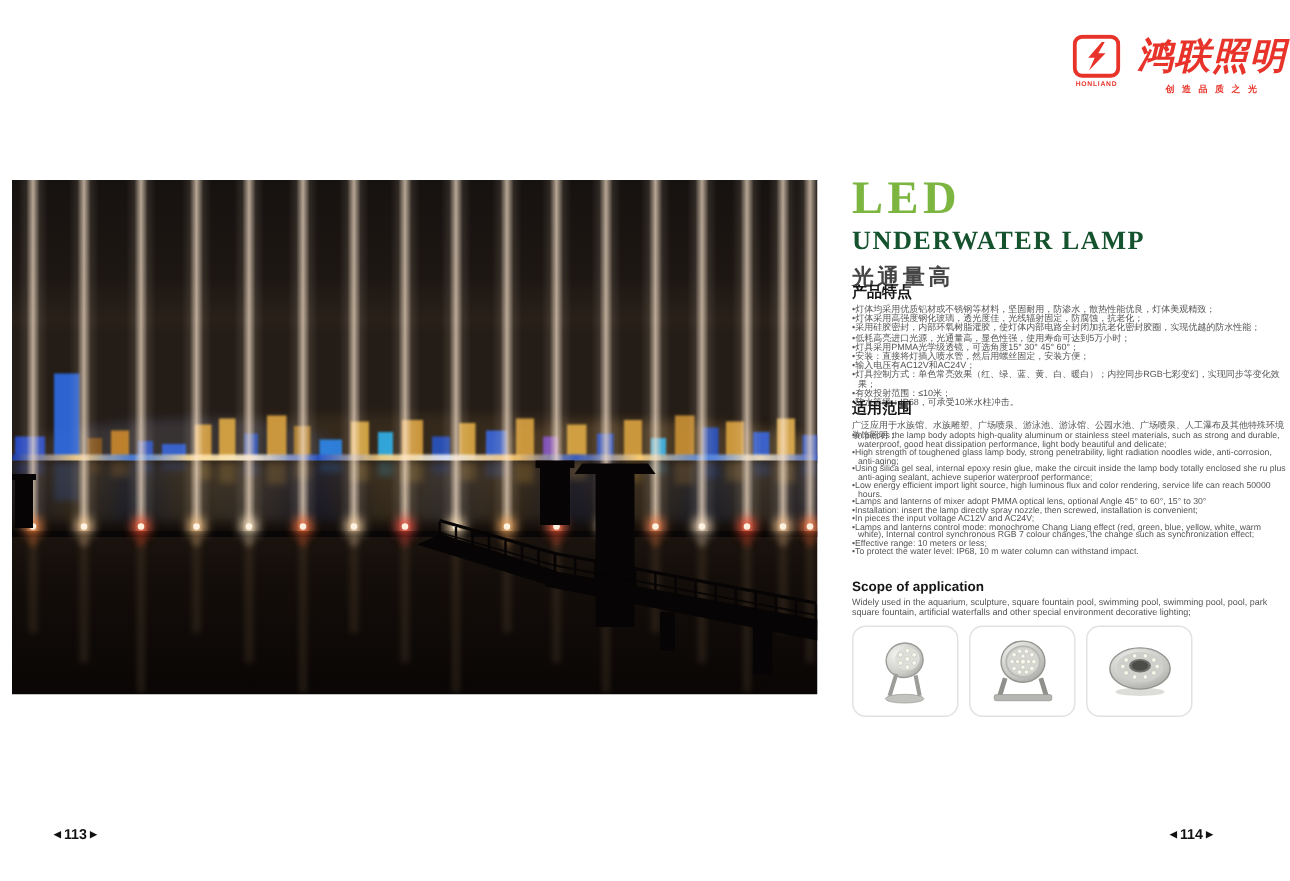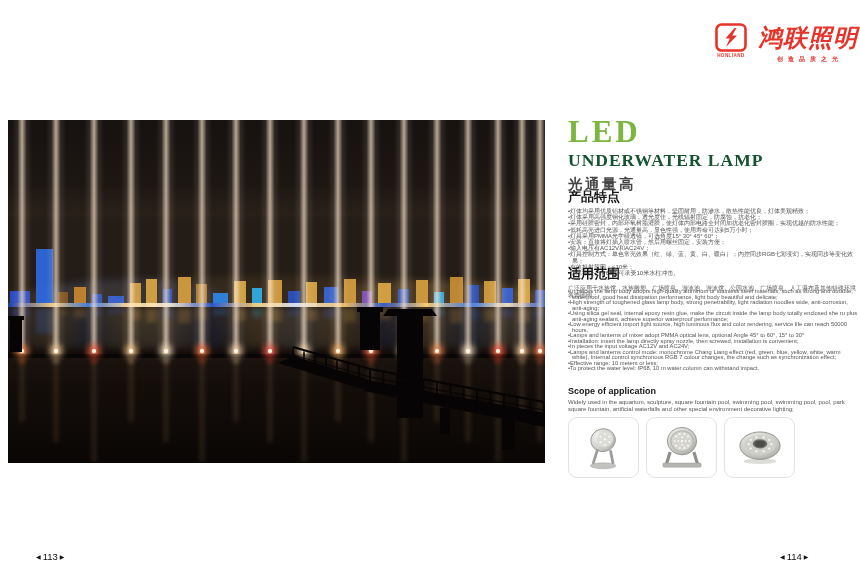--- a/index.html
+++ b/index.html
@@ -19,40 +19,40 @@
   .photo{position:absolute;left:8px;top:120px;width:537px;height:343px;margin:0;}
   .photo svg{display:block;width:100%;height:100%;}
 
   
   .title-block{position:absolute;left:568px;top:116px;}
   .title-led{font-family:"Liberation Serif",serif;font-size:31px;font-weight:bold;color:#7cb53f;letter-spacing:3px;line-height:1;}
   .title-sub{font-family:"Liberation Serif",serif;font-size:17.5px;font-weight:bold;color:#14532d;letter-spacing:1px;margin-top:3px;}
   .title-cn{font-size:14.5px;font-weight:bold;color:#454545;letter-spacing:2.5px;margin-top:4px;}
 
   .sec{position:absolute;left:568px;width:290px;color:#555;}
-  .sec h3{margin:0 0 2px 0;font-size:13px;color:#161616;}
+  .sec h3{margin:0 0 2px 0;font-size:10px;color:#161616;}
   .sec.en h3{font-size:9px;margin-bottom:3px;}
   .sec ul{margin:0;padding:0;list-style:none;}
   .sec li{font-size:6px;line-height:6.2px;color:#555;padding-left:4px;text-indent:-4px;}
   .sec li::before{content:"\2022";}
   .sec.en li{font-size:5.8px;line-height:5.5px;}
   .sec p{margin:0;font-size:6px;line-height:7px;color:#555;}
   .sec.en p{font-size:6px;line-height:6.5px;}
   #sec-cn-features{top:188px;}
   #sec-cn-scope{top:265px;}
   #sec-en-features{top:289px;}
   #sec-en-scope{top:386px;}
 
   .products{position:absolute;left:568px;top:417px;display:flex;gap:7px;}
   .product-card{width:71px;height:61px;border:1px solid #e2e2e2;border-radius:9px;background:#fff;
                 display:flex;align-items:center;justify-content:center;box-sizing:border-box;}
 
   
   .pager{position:absolute;top:551px;display:flex;align-items:center;gap:2px;
-         font-size:9.5px;font-weight:normal;color:#111;}
+         font-size:9.5px;font-weight:bold;color:#111;}
   .pager .arr{font-size:6px;line-height:1;}
   .pager-left{left:36px;}
   .pager-right{left:780px;text-align:center;}
 </style>
 </head>
 <body>
 
 <div class="page">
 
   <header class="logo">

